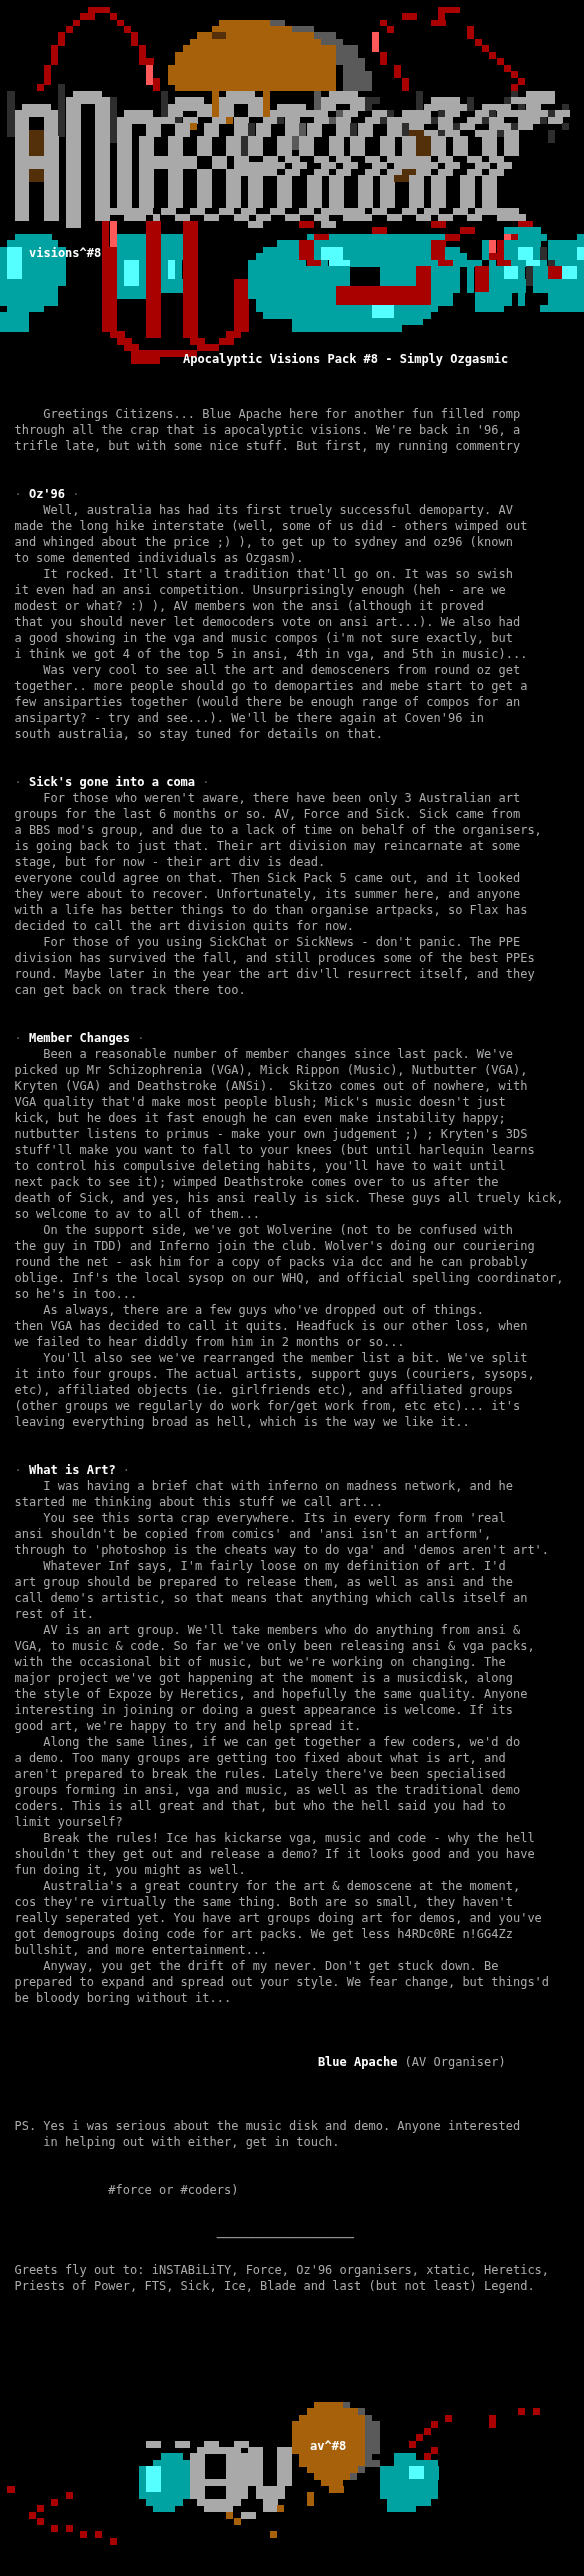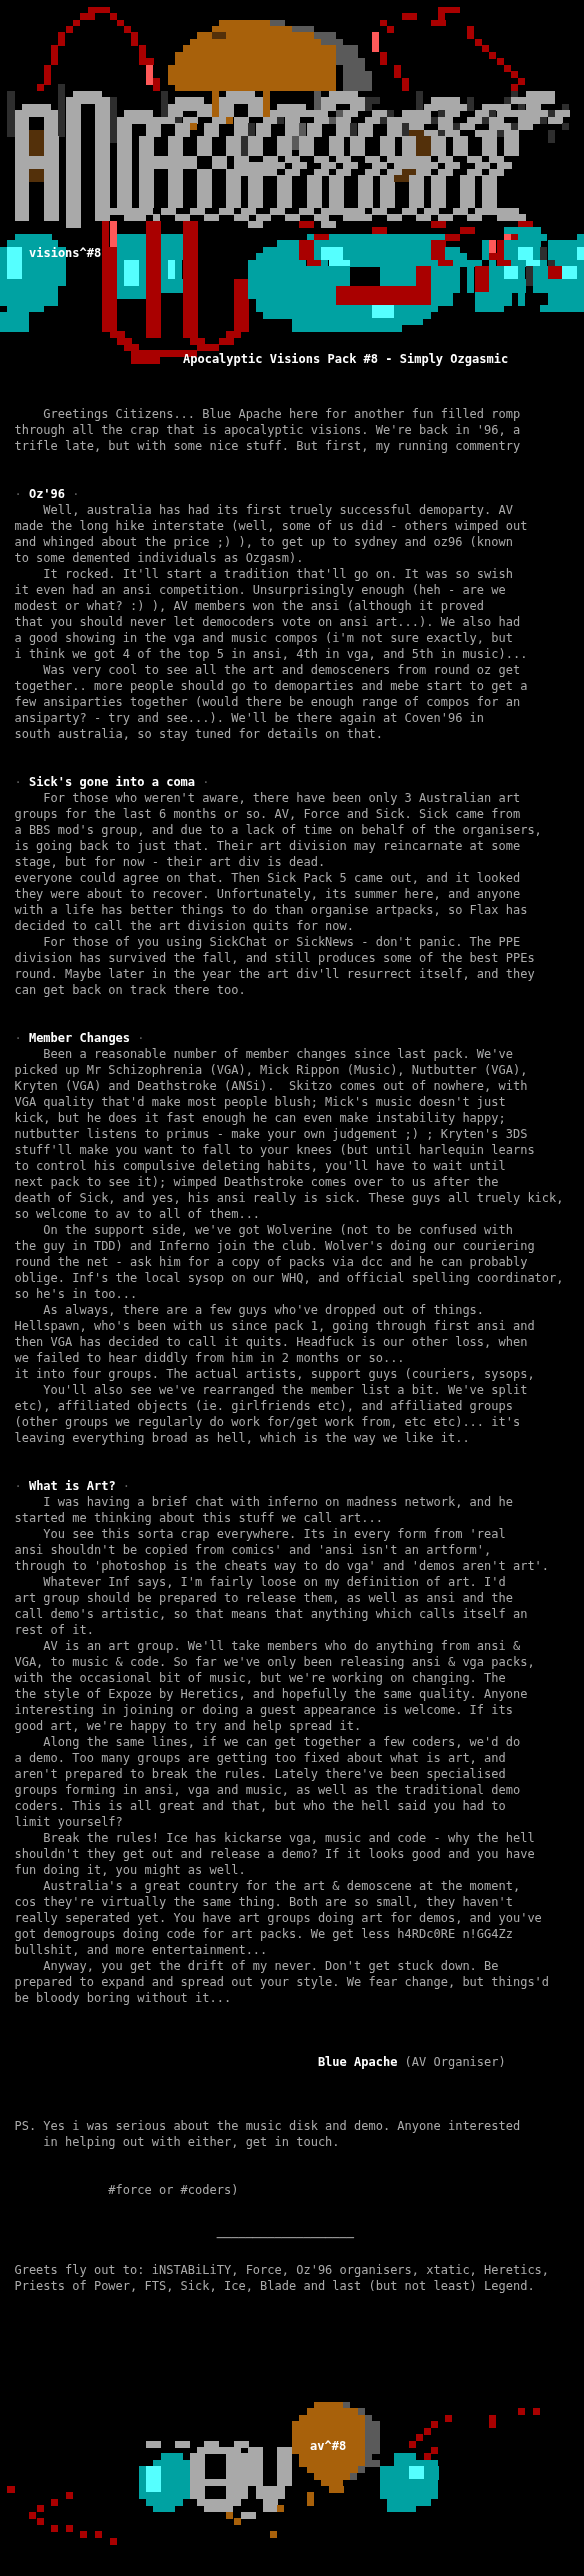--- a/index.html
+++ b/index.html
@@ -849,43 +849,43 @@
       <div class="ln">  to control his compulsive deleting habits, you'll have to wait until</div>
       <div class="ln">  next pack to see it); wimped Deathstroke comes over to us after the</div>
       <div class="ln">  death of Sick, and yes, his ansi really is sick. These guys all truely kick,</div>
       <div class="ln">  so welcome to av to all of them...</div>
       <div class="ln">      On the support side, we've got Wolverine (not to be confused with</div>
       <div class="ln">  the guy in TDD) and Inferno join the club. Wolver's doing our couriering</div>
       <div class="ln">  round the net - ask him for a copy of packs via dcc and he can probably</div>
       <div class="ln">  oblige. Inf's the local sysop on our WHQ, and official spelling coordinator,</div>
       <div class="ln">  so he's in too...</div>
       <div class="ln">      As always, there are a few guys who've dropped out of things.</div>
-      <div class="ln">  Hellspawn, who's been with us since pack 1, going through first ansi and</div>
       <div class="ln">  then VGA has decided to call it quits. Headfuck is our other loss, when</div>
       <div class="ln">  we failed to hear diddly from him in 2 months or so...</div>
+      <div class="ln">      You'll also see we've rearranged the member list a bit. We've split</div>
       <div class="ln">  it into four groups. The actual artists, support guys (couriers, sysops,</div>
-      <div class="ln">      You'll also see we've rearranged the member list a bit. We've split</div>
       <div class="ln">  etc), affiliated objects (ie. girlfriends etc), and affiliated groups</div>
       <div class="ln">  (other groups we regularly do work for/get work from, etc etc)... it's</div>
       <div class="ln">  leaving everything broad as hell, which is the way we like it..</div>
       <div class="ln"></div>
       <div class="ln"></div>
       <div class="ln"><span class="c-dim">  · </span><span class="c-bright">What is Art?</span><span class="c-dim"> ·</span></div>
       <div class="ln">      I was having a brief chat with inferno on madness network, and he</div>
       <div class="ln">  started me thinking about this stuff we call art...</div>
       <div class="ln">      You see this sorta crap everywhere. Its in every form from 'real</div>
       <div class="ln">  ansi shouldn't be copied from comics' and 'ansi isn't an artform',</div>
       <div class="ln">  through to 'photoshop is the cheats way to do vga' and 'demos aren't art'.</div>
       <div class="ln">      Whatever Inf says, I'm fairly loose on my definition of art. I'd</div>
       <div class="ln">  art group should be prepared to release them, as well as ansi and the</div>
       <div class="ln">  call demo's artistic, so that means that anything which calls itself an</div>
       <div class="ln">  rest of it.</div>
       <div class="ln">      AV is an art group. We'll take members who do anything from ansi &amp;</div>
       <div class="ln">  VGA, to music &amp; code. So far we've only been releasing ansi &amp; vga packs,</div>
       <div class="ln">  with the occasional bit of music, but we're working on changing. The</div>
+      <div class="ln">  major project we've got happening at the moment is a musicdisk, along</div>
       <div class="ln">  the style of Expoze by Heretics, and hopefully the same quality. Anyone</div>
       <div class="ln">  interesting in joining or doing a guest appearance is welcome. If its</div>
       <div class="ln">  good art, we're happy to try and help spread it.</div>
       <div class="ln">      Along the same lines, if we can get together a few coders, we'd do</div>
       <div class="ln">  a demo. Too many groups are getting too fixed about what is art, and</div>
       <div class="ln">  aren't prepared to break the rules. Lately there've been specialised</div>
       <div class="ln">  groups forming in ansi, vga and music, as well as the traditional demo</div>
       <div class="ln">  coders. This is all great and that, but who the hell said you had to</div>
       <div class="ln">  limit yourself?</div>
       <div class="ln">      Break the rules! Ice has kickarse vga, music and code - why the hell</div>

